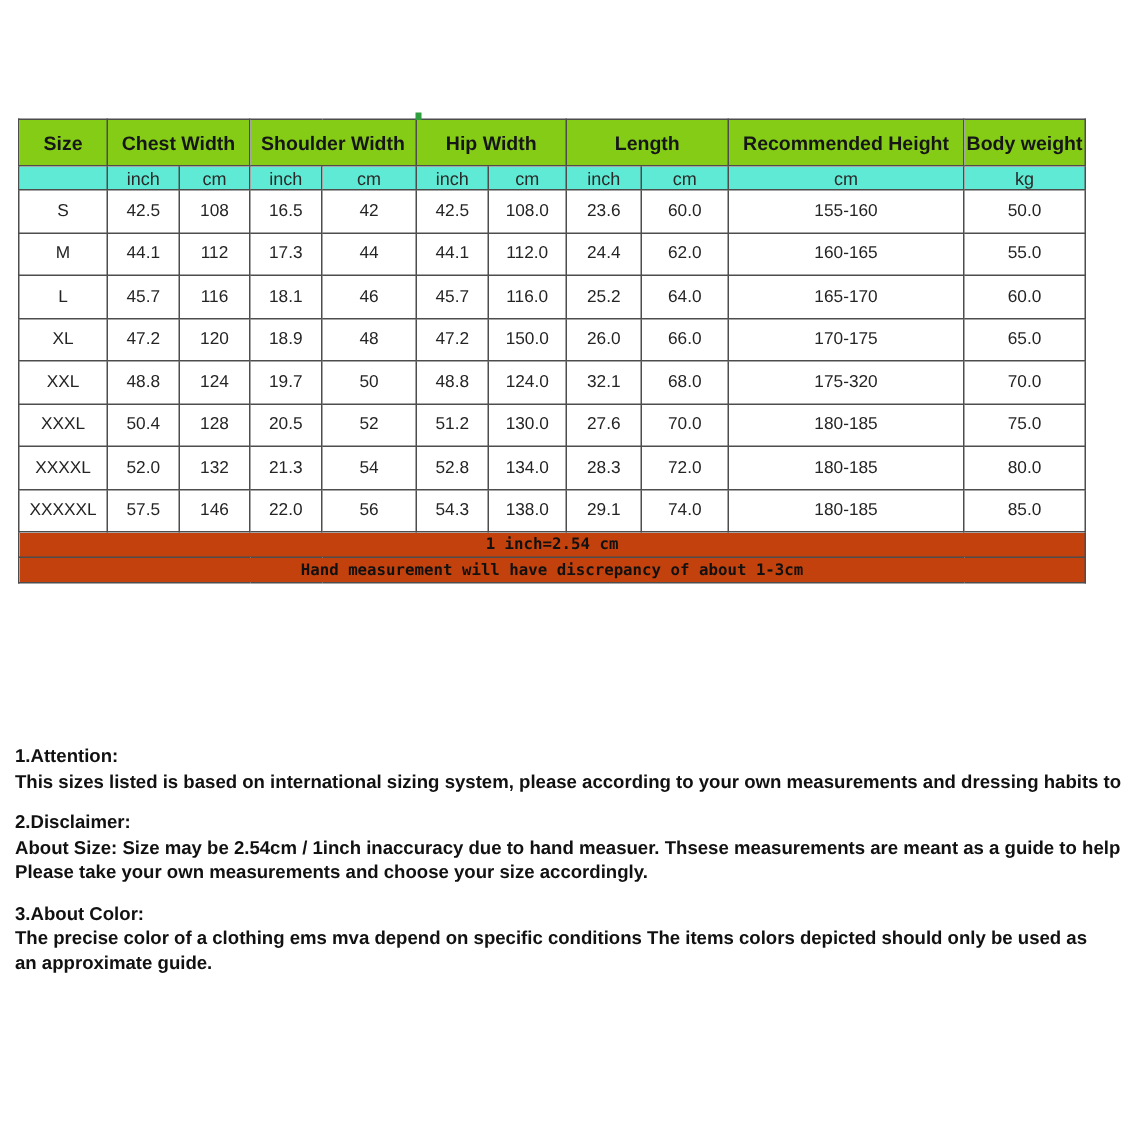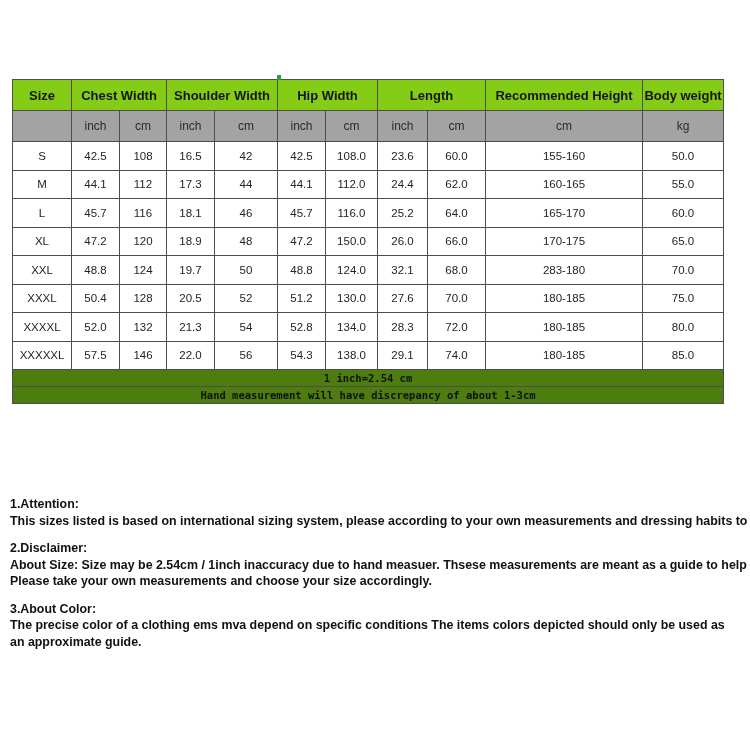--- a/index.html
+++ b/index.html
@@ -32,35 +32,35 @@
     white-space: nowrap;
   }
   tr.hdr-top th {
     height: 31px;
     background: #84cc16;
     font-size: 13px;
     font-weight: bold;
     color: #161616;
   }
   tr.hdr-sub td {
-    height: 31px;
-    background: #a3a3a3;
+    height: 16px;
+    background: #5eead4;
     font-size: 12px;
     font-weight: normal;
     color: #2a2a2a;
   }
   tr.data-row td {
     height: 28.5px;
     background: #ffffff;
     font-size: 11.5px;
     color: #242424;
   }
   tr.note-row td {
     height: 17px;
-    background: #4d7c0f;
+    background: #c2410c;
     font-family: "DejaVu Sans Mono", monospace;
     font-size: 10.5px;
     font-weight: bold;
     color: #111111;
   }
 
   .green-artifact {
     position: absolute;
     left: 277px;
     top: 75px;
@@ -179,21 +179,21 @@
         <tr class="data-row">
           <td>XXL</td>
           <td>48.8</td>
           <td>124</td>
           <td>19.7</td>
           <td>50</td>
           <td>48.8</td>
           <td>124.0</td>
           <td>32.1</td>
           <td>68.0</td>
-          <td>283-180</td>
+          <td>175-320</td>
           <td>70.0</td>
         </tr>
         <tr class="data-row">
           <td>XXXL</td>
           <td>50.4</td>
           <td>128</td>
           <td>20.5</td>
           <td>52</td>
           <td>51.2</td>
           <td>130.0</td>

